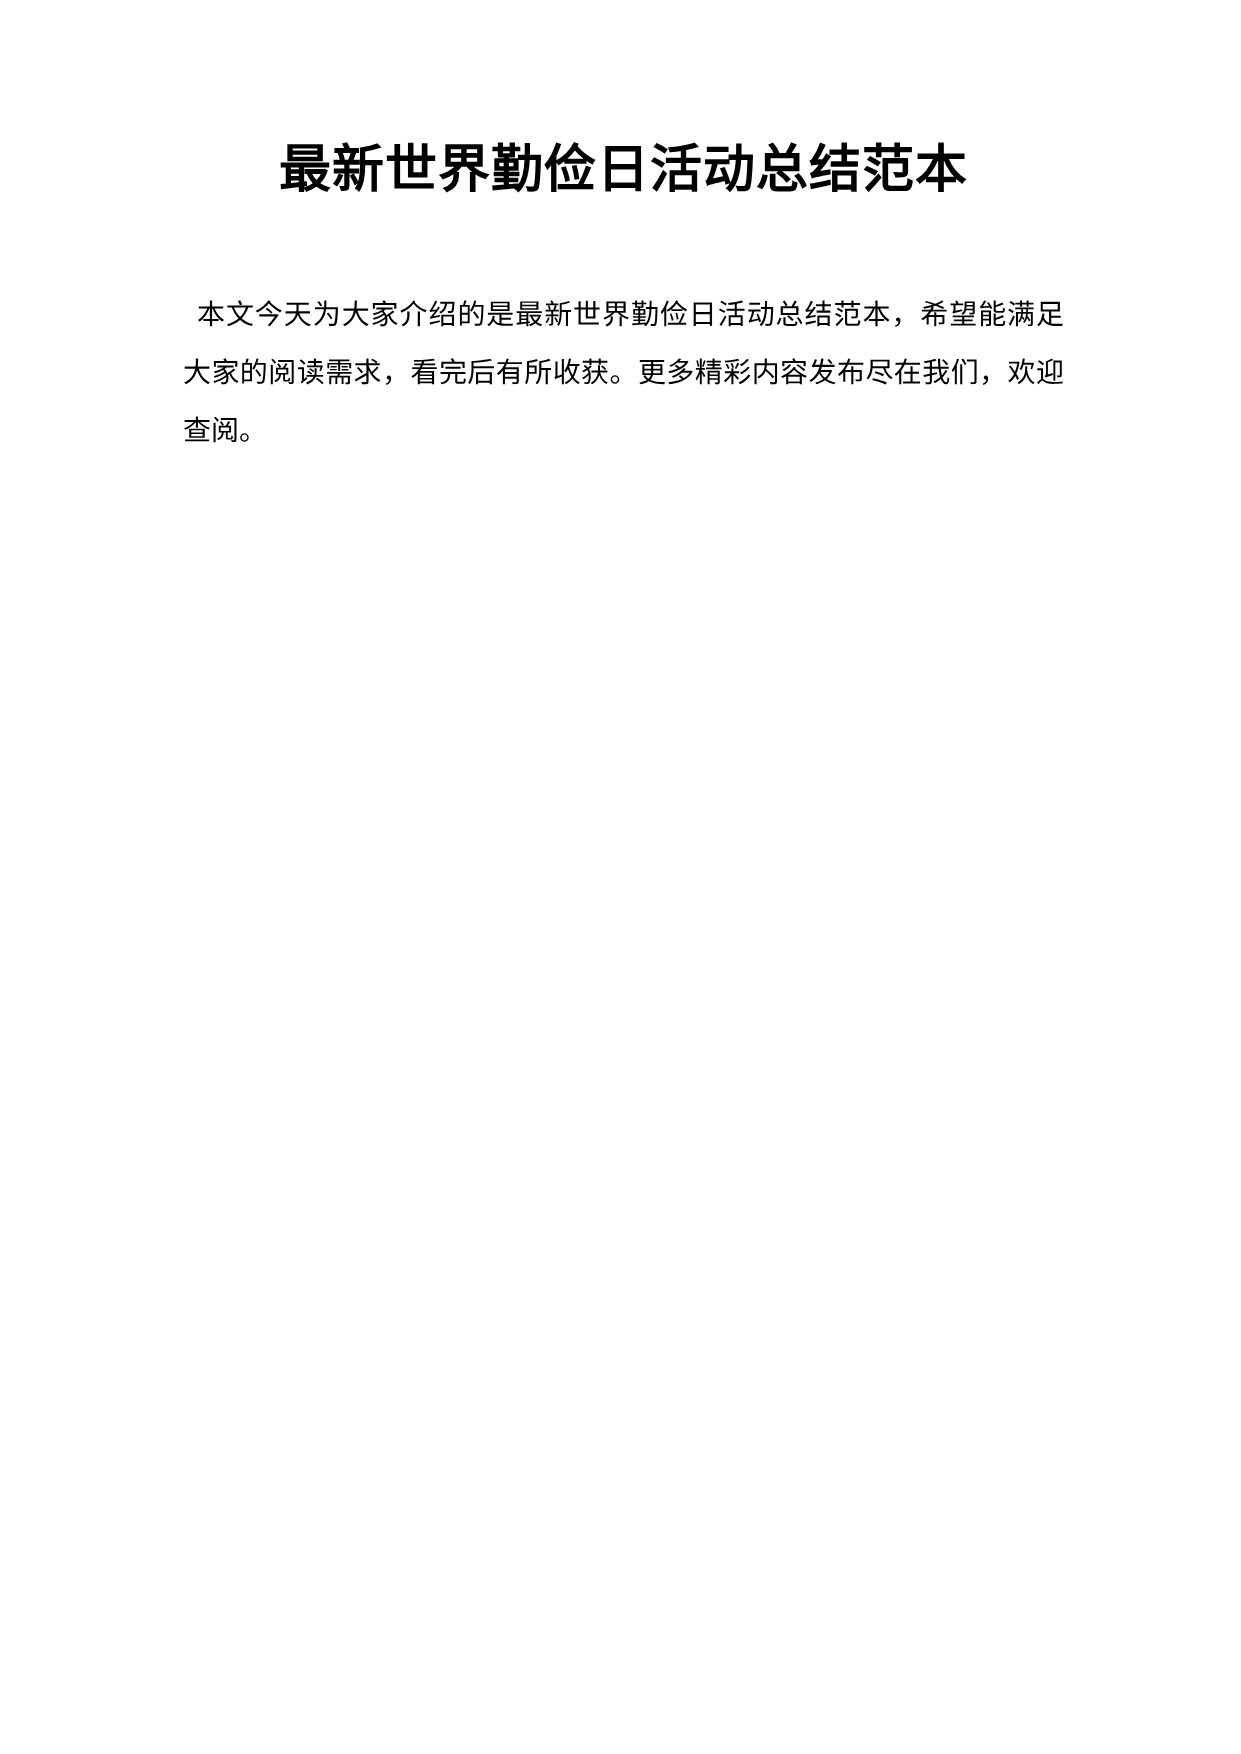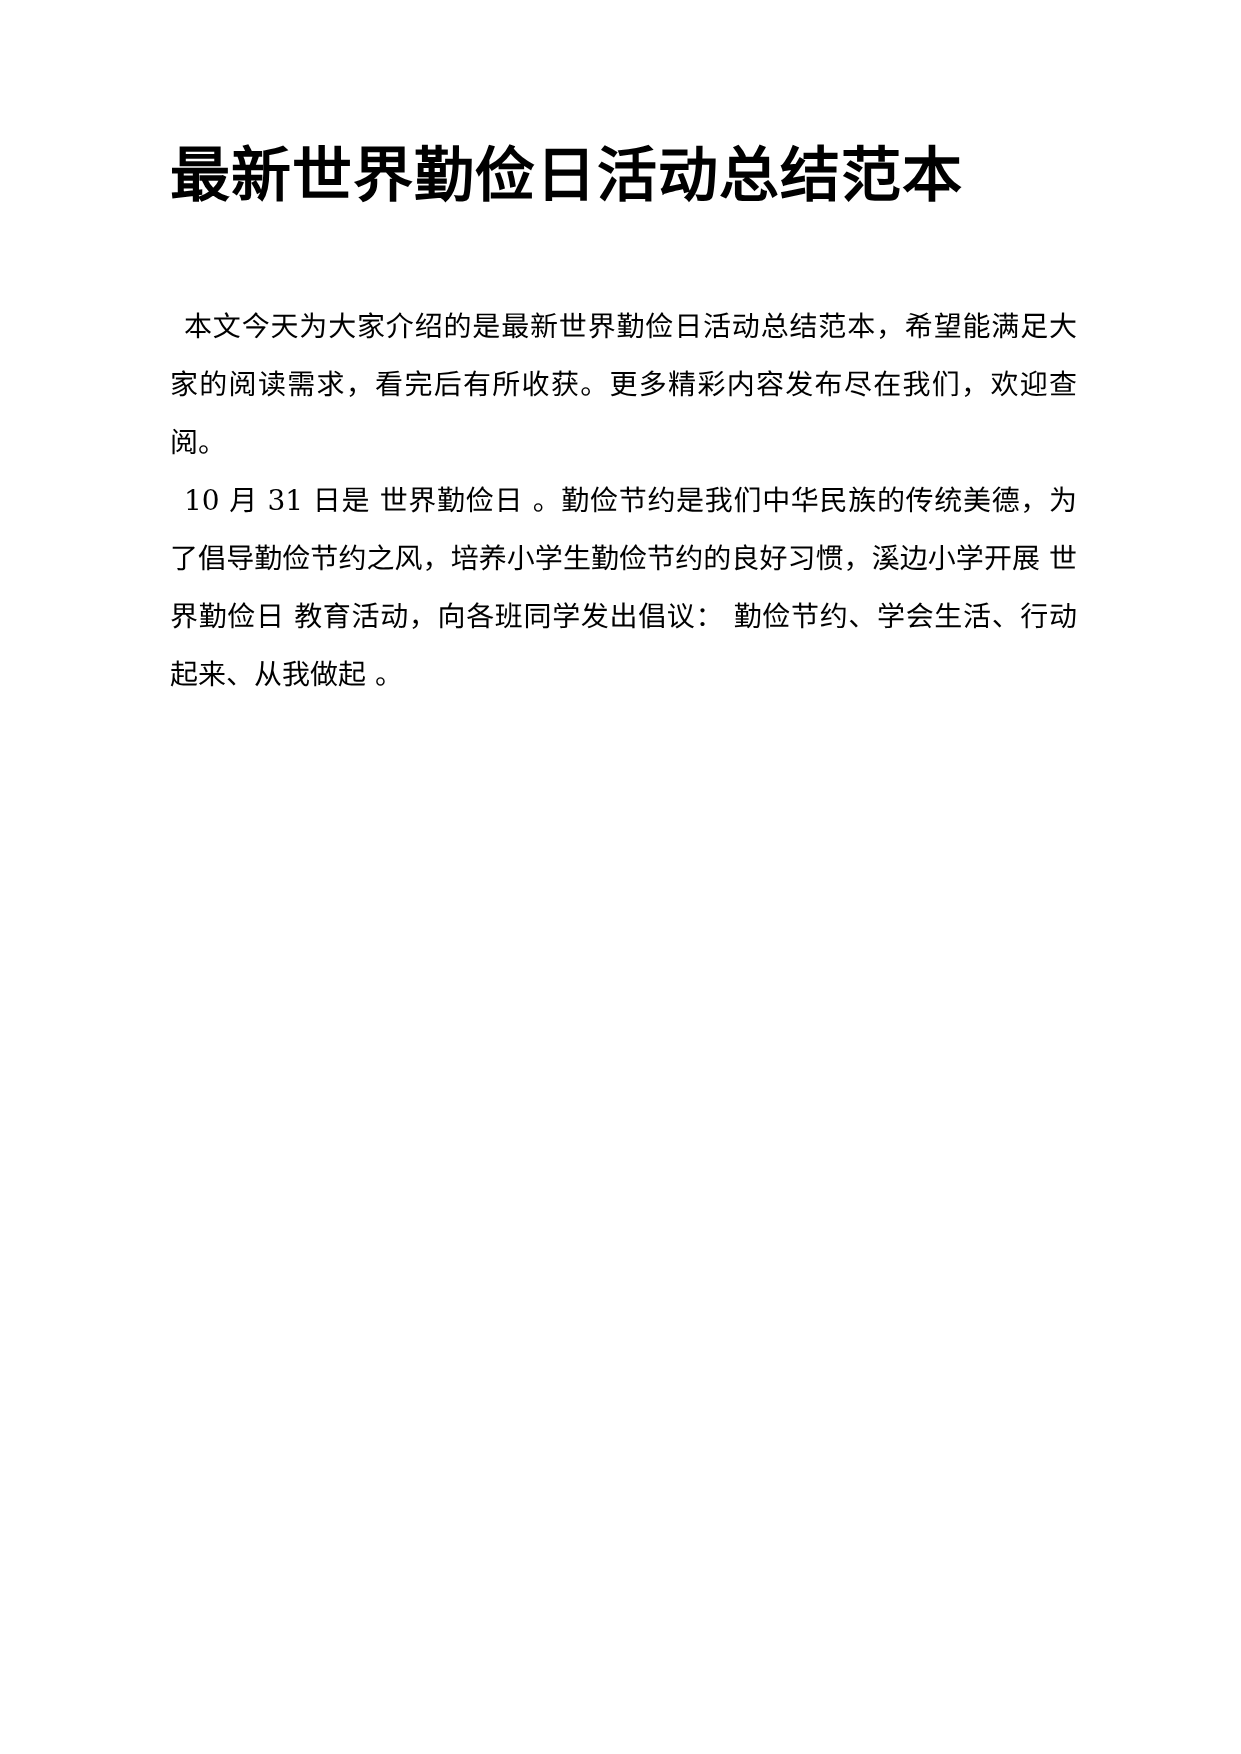--- a/index.html
+++ b/index.html
@@ -15,44 +15,43 @@
     background: #ffffff;
     color: #000000;
     font-family: "DejaVu Serif", "Liberation Serif", serif;
     box-sizing: border-box;
     padding: 130px 164px 0 170px;
     overflow: hidden;
   }
   .doc-title {
     margin: 0 0 0 0;
     padding: 0;
-    text-align: left;
-    font-size: 60px;
+    text-align: center;
+    font-size: 52px;
     font-weight: bold;
     line-height: 1.5;
     letter-spacing: 1px;
     font-family: "DejaVu Serif", "Liberation Serif", serif;
   }
   .doc-body {
     margin-top: 78px;
     font-size: 28px;
     line-height: 58px;
     text-align: justify;
     text-justify: inter-ideograph;
   }
   .doc-body p {
-    margin: 0;
+    margin: 13px;
     padding: 0;
     text-indent: 14px;
     word-break: break-all;
   }
 </style>
 </head>
 <body>
 
 <div class="page">
   <h1 class="doc-title">最新世界勤俭日活动总结范本</h1>
 
   <div class="doc-body">
     <p>本文今天为大家介绍的是最新世界勤俭日活动总结范本，希望能满足大家的阅读需求，看完后有所收获。更多精彩内容发布尽在我们，欢迎查阅。</p>
-    <p>10 月 31 日是 世界勤俭日 。勤俭节约是我们中华民族的传统美德，为了倡导勤俭节约之风，培养小学生勤俭节约的良好习惯，溪边小学开展 世界勤俭日 教育活动，向各班同学发出倡议： 勤俭节约、学会生活、行动起来、从我做起 。</p>
   </div>
 </div>
 
 </body></html>

